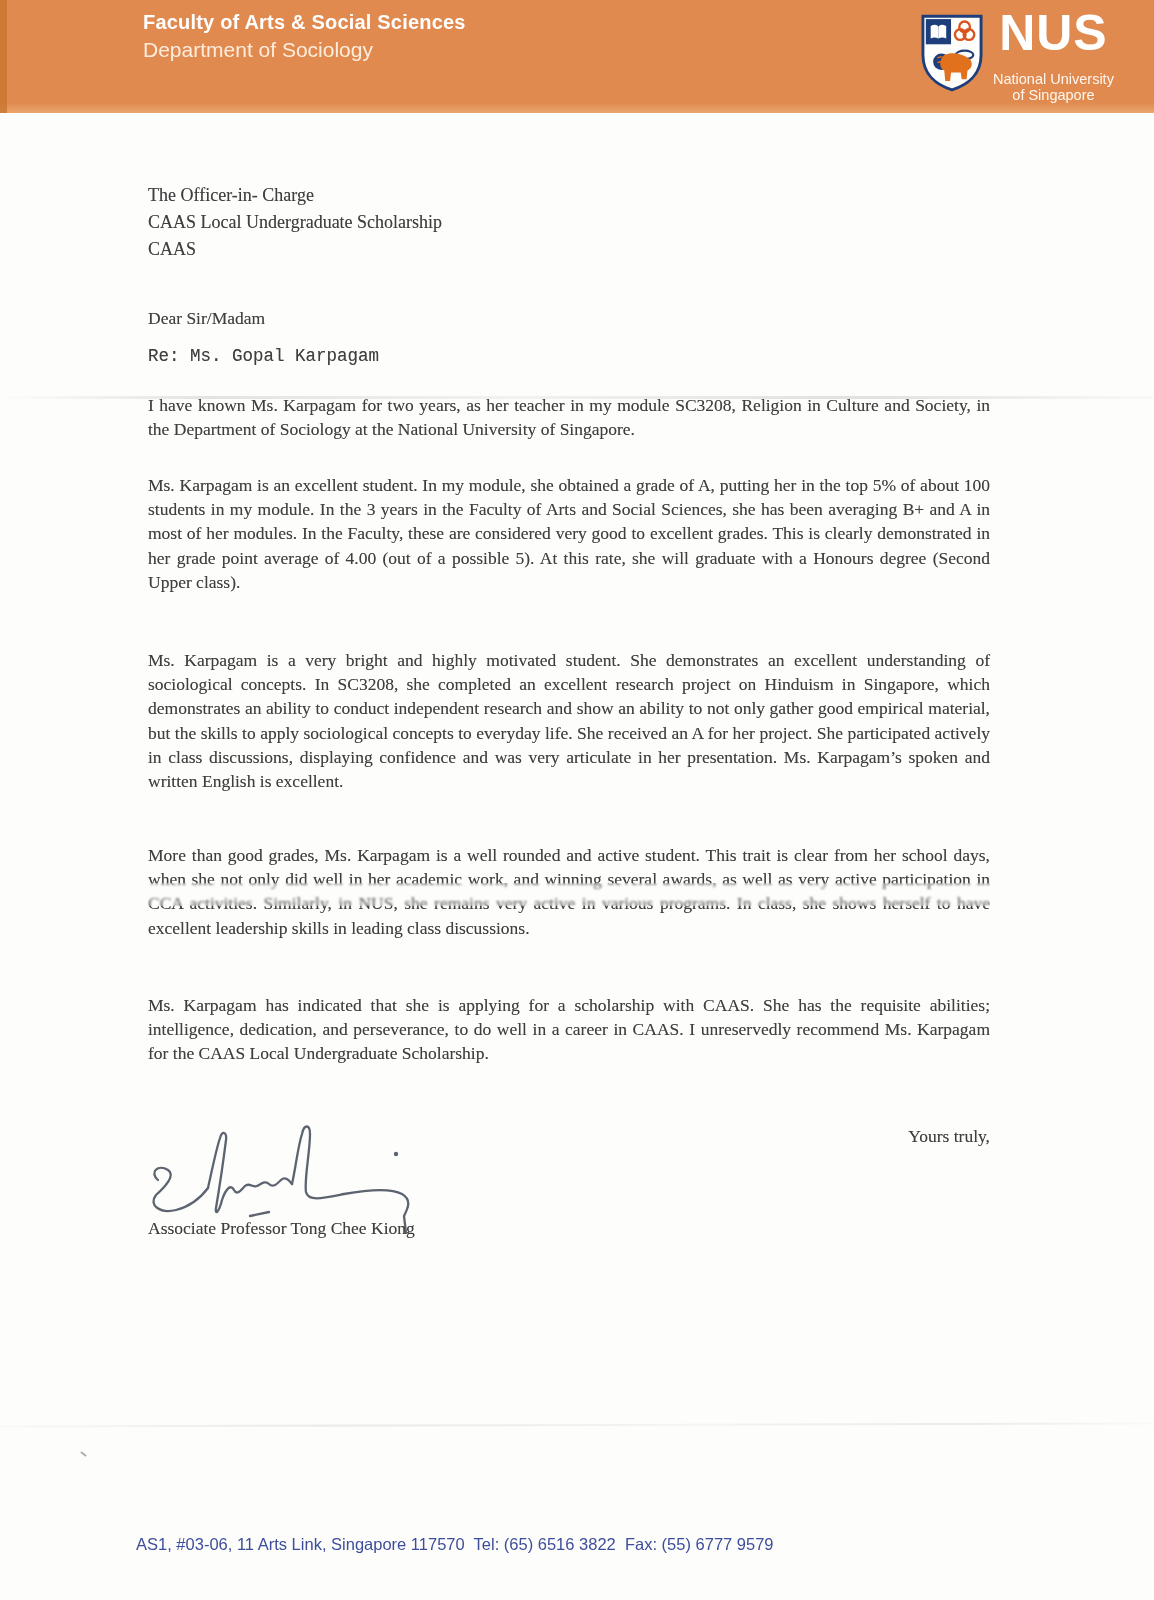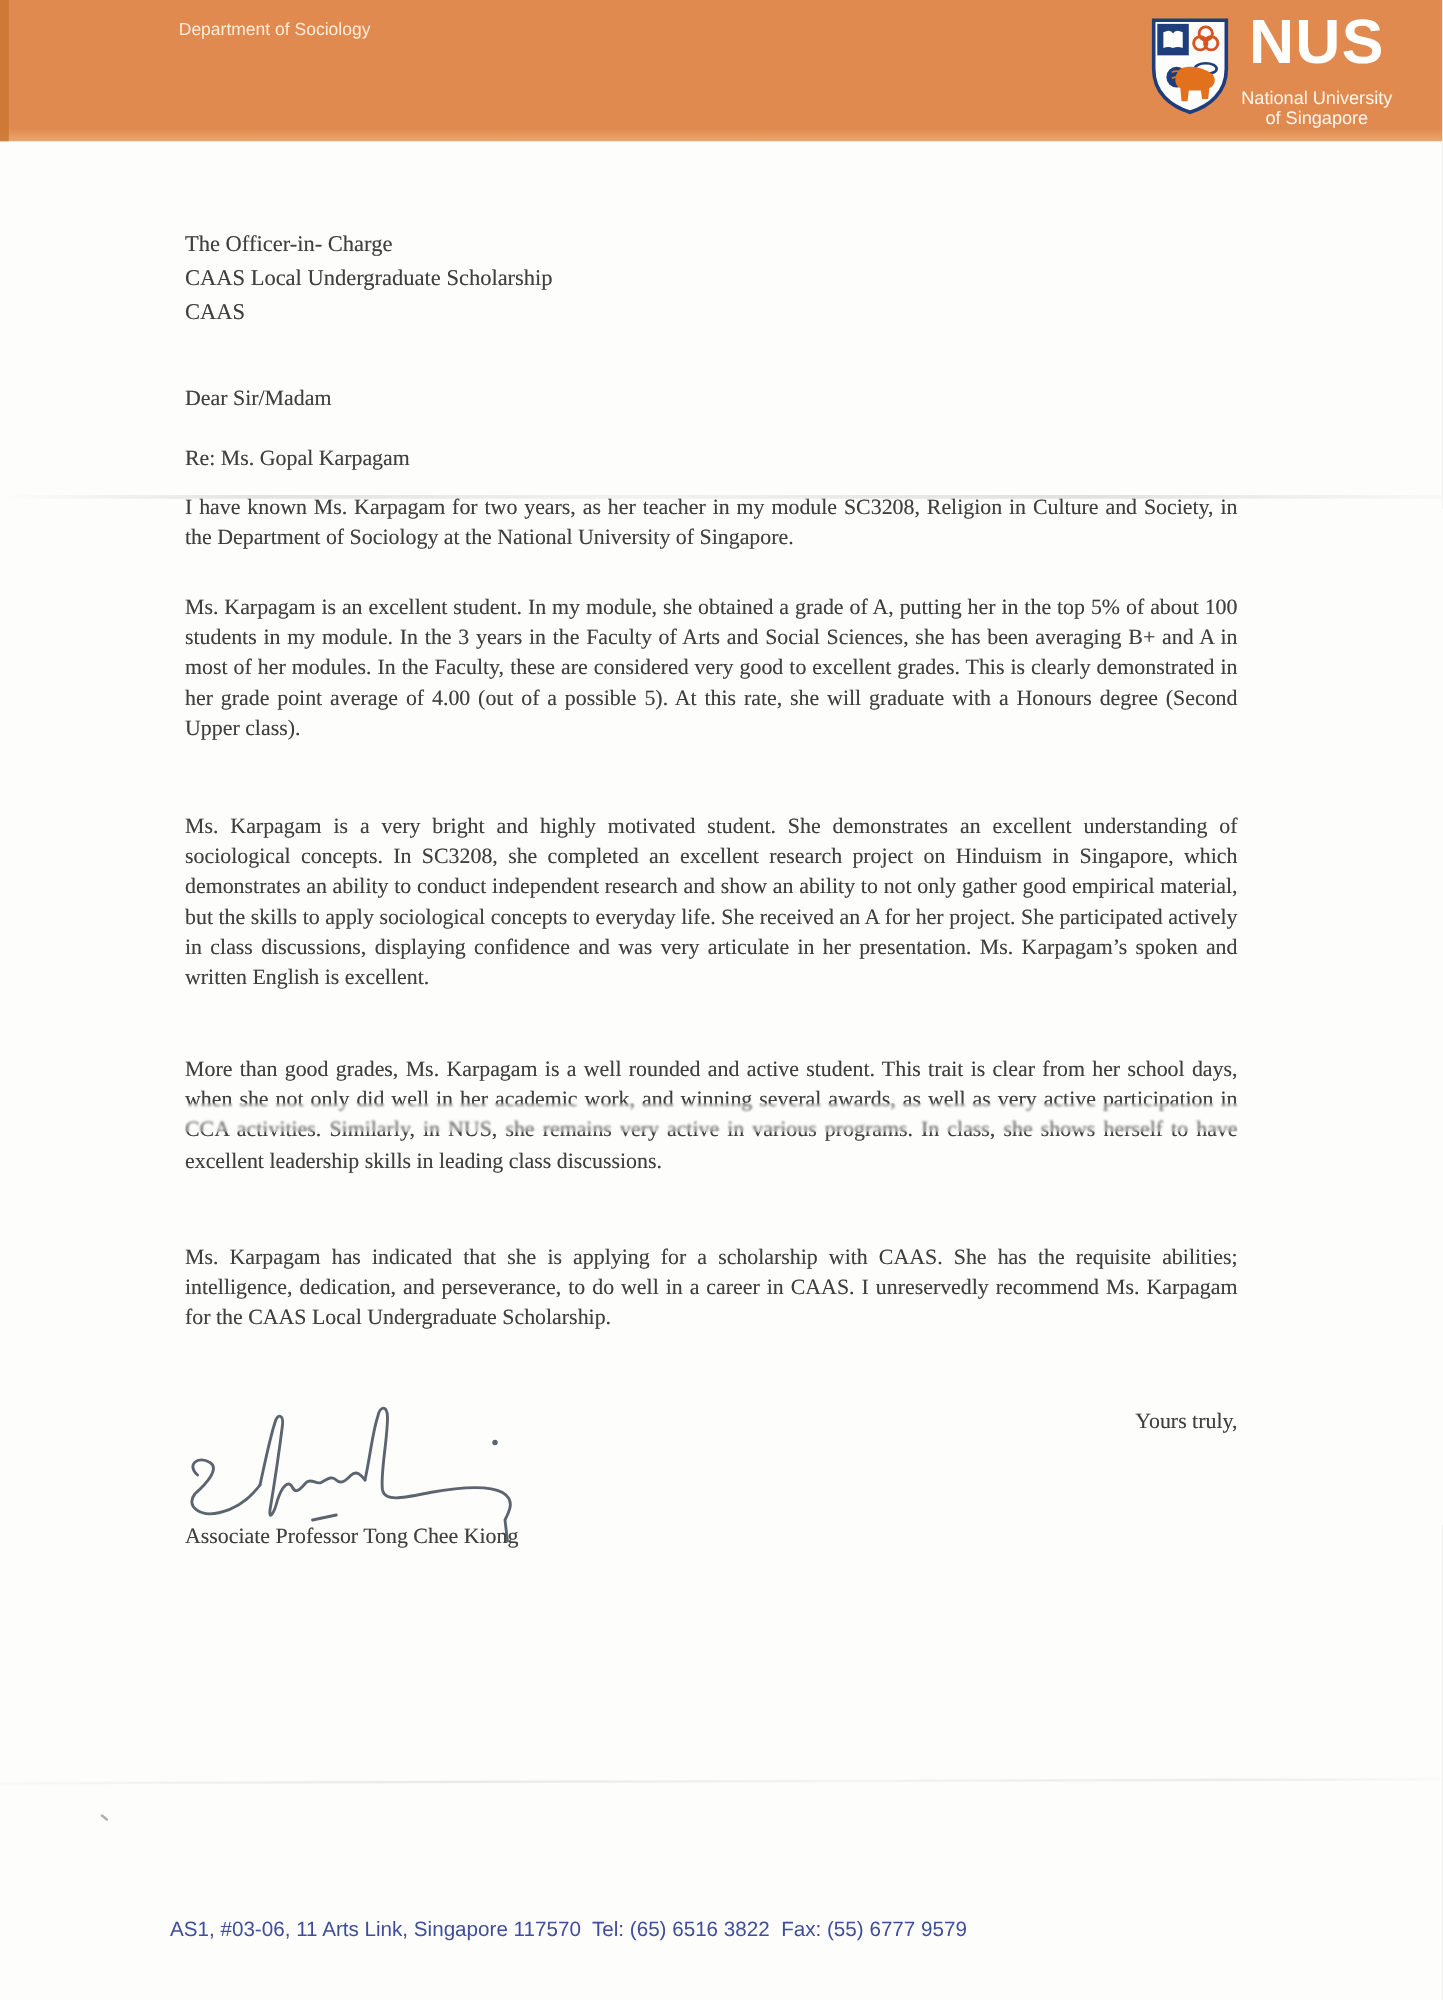--- a/index.html
+++ b/index.html
@@ -26,21 +26,21 @@
   .banner{
     position:absolute;left:0;top:0;width:1154px;height:113px;
     background:linear-gradient(to bottom, var(--banner-orange) 0%, var(--banner-orange) 91%, #EBA76D 100%);
   }
   .banner-edge{
     position:absolute;left:0;top:0;width:7px;height:113px;
     background:var(--banner-edge);opacity:.8;
   }
   .banner-text{position:absolute;left:143px;top:11px;font-family:"Liberation Sans",sans-serif;}
   .banner-faculty{font-size:20px;font-weight:bold;color:#FFFFFF;letter-spacing:.2px;}
-  .banner-dept{font-size:14px;color:rgba(255,242,229,.95);margin-top:4px;}
+  .banner-dept{font-size:21px;color:rgba(255,242,229,.95);margin-top:4px;}
   .logo-shield{position:absolute;left:921px;top:13px;}
   .logo-word{position:absolute;left:993px;top:8px;font-family:"Liberation Sans",sans-serif;color:#fff;text-align:center;}
   .logo-acronym{font-size:50px;font-weight:bold;line-height:1;letter-spacing:1px;}
   .logo-tagline{font-size:14.5px;line-height:16px;margin-top:13px;color:#FFF7EF;}
   
   .abs{position:absolute;}
   .serif-block{
     left:148px;width:842px;
     font-size:17.5px;line-height:24.2px;
     color:var(--ink);
@@ -85,20 +85,21 @@
   .date-year{margin-left:5px;}
 </style>
 </head>
 <body>
 
 <div class="page">
 
   <div class="banner">
     <div class="banner-edge"></div>
     <div class="banner-text">
+      <div class="banner-faculty">Faculty of Arts &amp; Social Sciences</div>
       <div class="banner-dept">Department of Sociology</div>
     </div>
 
     <svg class="logo-shield" width="62" height="80" viewBox="0 0 64 80">
       <path d="M2,2 H62 V42 C62,62 48,73 32,78 C16,73 2,62 2,42 Z" fill="#FDFDFB" stroke="#1E3E7B" stroke-width="3"></path>
       <rect x="5" y="5" width="26" height="26" fill="#1E3E7B"></rect>
       <path d="M10,12 q6,-3 8,1 v12 q-4,-2 -8,0 z" fill="#FDFDFB"></path>
       <path d="M26,12 q-6,-3 -8,1 v12 q4,-2 8,0 z" fill="#FDFDFB"></path>
       <circle cx="45" cy="13" r="5.5" fill="none" stroke="#D9531E" stroke-width="2.4"></circle>
       <circle cx="40.5" cy="21" r="5.5" fill="none" stroke="#D9531E" stroke-width="2.4"></circle>
@@ -118,21 +119,21 @@
     </div>
   </div>
 
   <div class="abs serif-block" style="top:306px;">Dear Sir/Madam</div>
 
   <div class="abs serif-block" style="top:182px;">
     <div class="recipient-line">The Officer-in- Charge</div>
     <div class="recipient-line">CAAS Local Undergraduate Scholarship</div>
     <div class="recipient-line">CAAS</div>
   </div>
-  <div class="abs serif-block" style="top:354px;">Re: Ms. Gopal Karpagam</div>
+  <div class="abs serif-block" style="top:344px;font-family:Liberation Mono, monospace;">Re: Ms. Gopal Karpagam</div>
 
   <p class="abs serif-block jst" style="top:393px;">I have known Ms. Karpagam for two years, as her teacher in my module SC3208, Religion in Culture and Society, in the Department of Sociology at the National University of Singapore.</p>
   <p class="abs serif-block jst" style="top:473px;">Ms. Karpagam is an excellent student. In my module, she obtained a grade of A, putting her in the top 5% of about 100 students in my module. In the 3 years in the Faculty of Arts and Social Sciences, she has been averaging B+ and A in most of her modules. In the Faculty, these are considered very good to excellent grades. This is clearly demonstrated in her grade point average of 4.00 (out of a possible 5). At this rate, she will graduate with a Honours degree (Second Upper class).</p>
   <p class="abs serif-block jst" style="top:648px;">Ms. Karpagam is a very bright and highly motivated student. She demonstrates an excellent understanding of sociological concepts. In SC3208, she completed an excellent research project on Hinduism in Singapore, which demonstrates an ability to conduct independent research and show an ability to not only gather good empirical material, but the skills to apply sociological concepts to everyday life. She received an A for her project. She participated actively in class discussions, displaying confidence and was very articulate in her presentation. Ms. Karpagam’s spoken and written English is excellent.</p>
   <p class="abs serif-block jst" style="top:843px;">More than good grades, Ms. Karpagam is a well rounded and active student. This trait is clear from her school days, when she not only did well in her academic work, and winning several awards, as well as very active participation in CCA activities. Similarly, in NUS, she remains very active in various programs. In class, she shows herself to have excellent leadership skills in leading class discussions.</p>
   <p class="abs serif-block jst" style="top:993px;">Ms. Karpagam has indicated that she is applying for a scholarship with CAAS. She has the requisite abilities; intelligence, dedication, and perseverance, to do well in a career in CAAS. I unreservedly recommend Ms. Karpagam for the CAAS Local Undergraduate Scholarship.</p>
 
   <div class="abs serif-block" style="top:1124px;text-align:right;">Yours truly,</div>
 
   <svg class="signature" width="300" height="114" viewBox="0 0 300 114">

